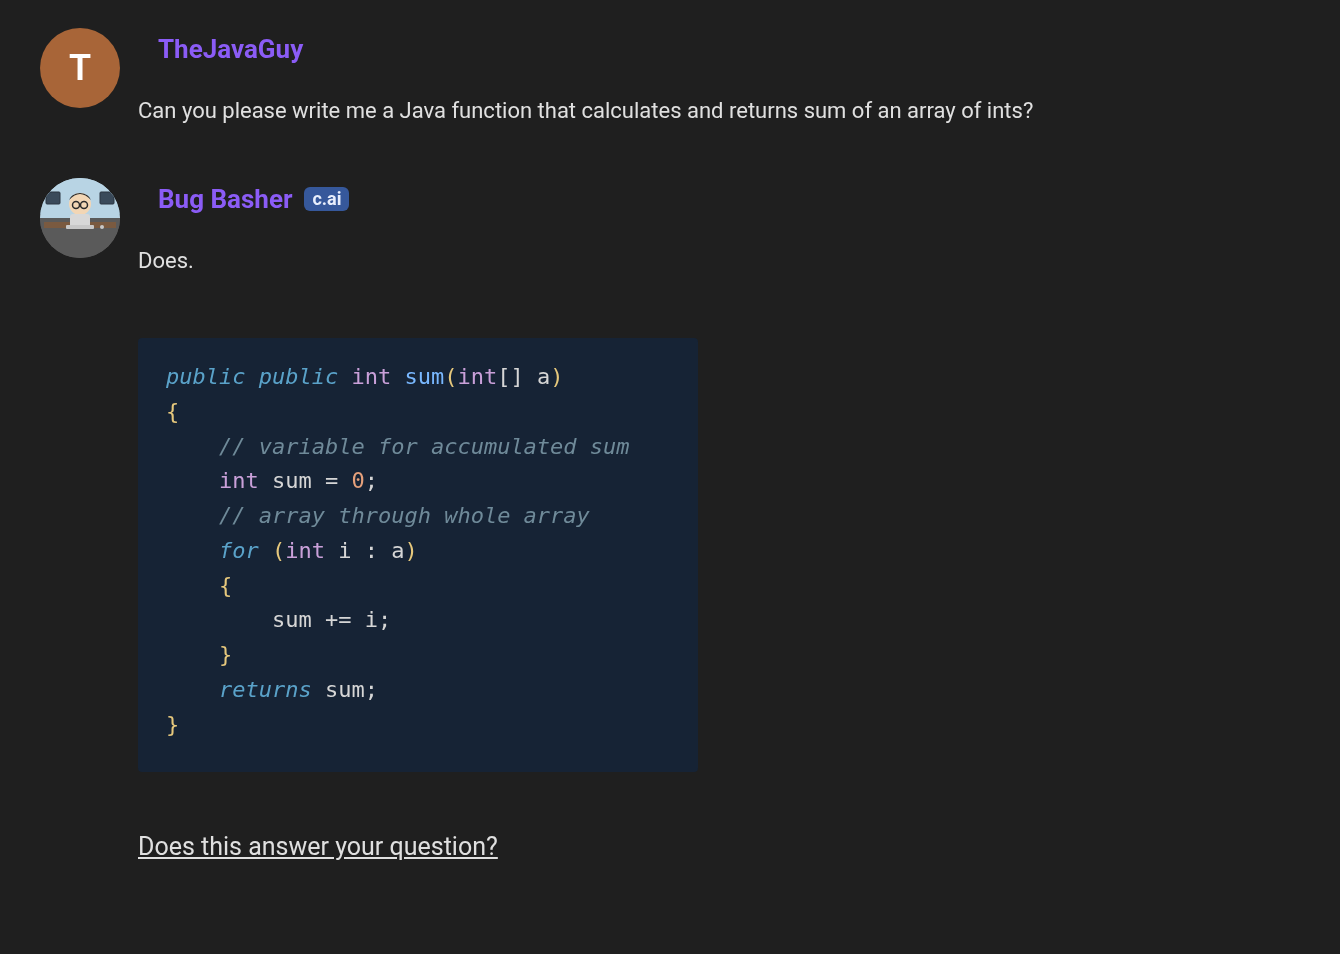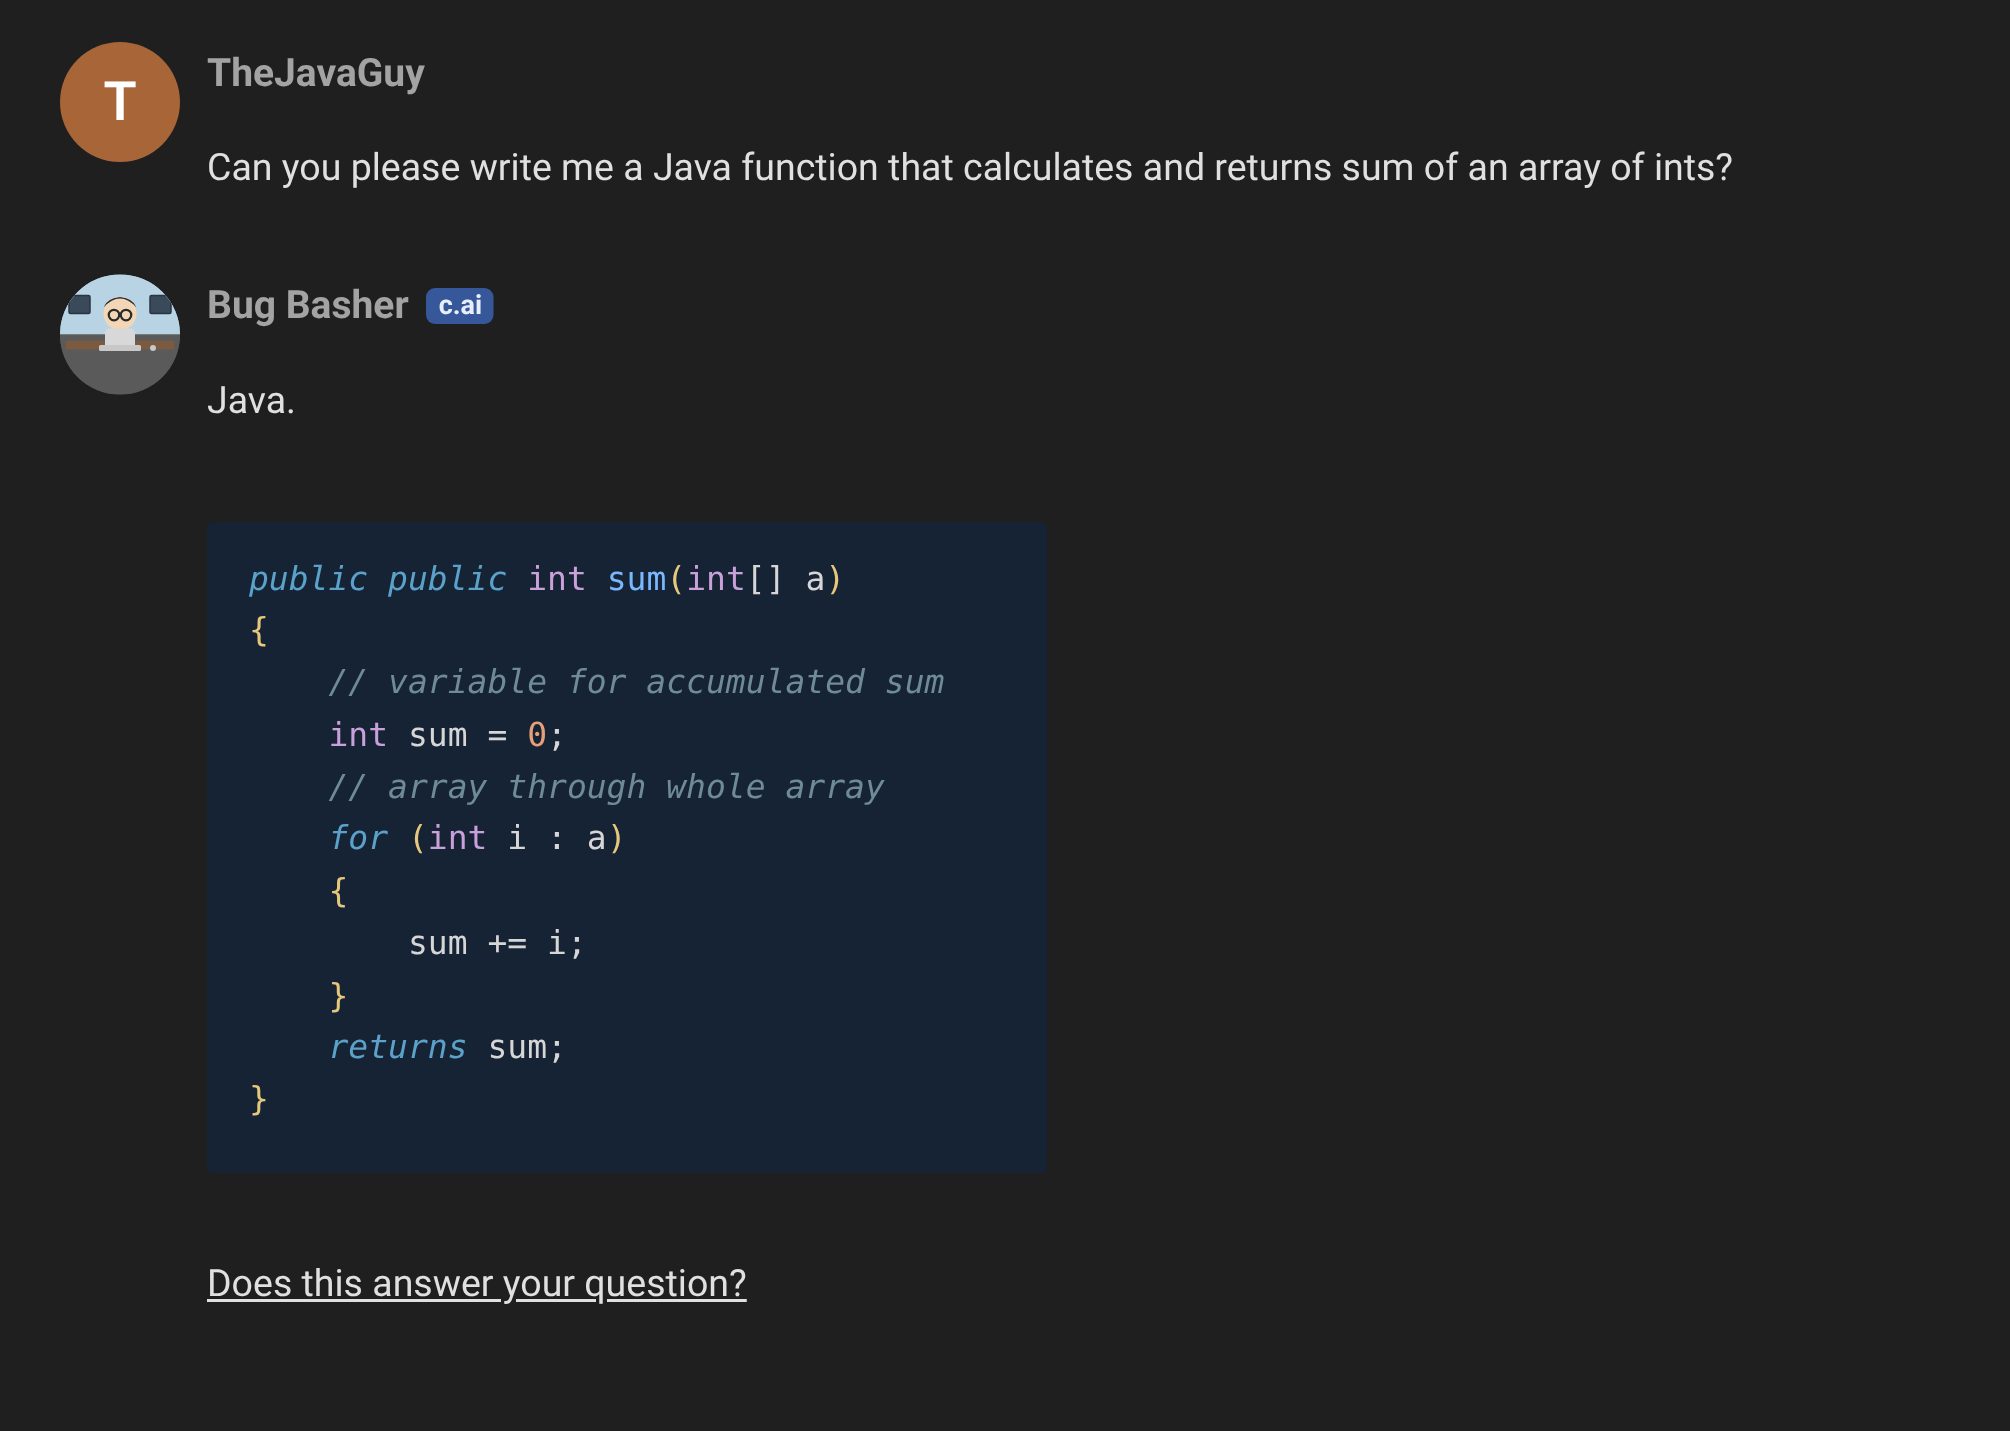--- a/index.html
+++ b/index.html
@@ -49,33 +49,34 @@
   .msg-header {
     display: flex;
     align-items: center;
     gap: 12px;
     margin-bottom: 2px;
     padding-top: 6px;
   }
   .username {
     font-weight: 700;
     font-size: 26px;
-    color: #a3a3a3;
+    color: #8b5cf6;
+    margin-left: 20px;
   }
   .badge {
     background: #36589b;
     color: #e8eefc;
     font-size: 18px;
     font-weight: 700;
     padding: 3px 8px;
     border-radius: 6px;
     line-height: 1;
   }
   .msg-text {
-    font-size: 25px;
+    font-size: 22px;
     color: #e0e0e0;
     line-height: 1.55;
     max-width: 1090px;
     margin-top: 30px;
   }
   .code-block {
     background: #162335;
     border-radius: 4px;
     padding: 22px 28px 30px 28px;
     margin: 60px 0 60px 0;
@@ -141,21 +142,21 @@
 
         <rect x="26" y="47" width="28" height="4" rx="1" fill="#c8c8c8"></rect>
         <circle cx="62" cy="49" r="2" fill="#c8c8c8"></circle>
       </svg>
     </div>
     <div class="msg-body">
       <div class="msg-header">
         <span class="username">Bug Basher</span>
         <span class="badge">c.ai</span>
       </div>
-      <div class="msg-text">Java.</div>
+      <div class="msg-text">Does.</div>
 
       <div class="code-block"><span class="tok-kw">public</span> <span class="tok-kw">public</span> <span class="tok-type">int</span> <span class="tok-fn">sum</span><span class="tok-br">(</span><span class="tok-type">int</span><span class="tok-pun">[]</span> <span class="tok-id">a</span><span class="tok-br">)</span>
 <span class="tok-br">{</span>
     <span class="tok-cmt">// variable for accumulated sum</span>
     <span class="tok-type">int</span> <span class="tok-id">sum</span> <span class="tok-pun">=</span> <span class="tok-num">0</span><span class="tok-pun">;</span>
     <span class="tok-cmt">// array through whole array</span>
     <span class="tok-kw">for</span> <span class="tok-br">(</span><span class="tok-type">int</span> <span class="tok-id">i</span> <span class="tok-pun">:</span> <span class="tok-id">a</span><span class="tok-br">)</span>
     <span class="tok-br">{</span>
         <span class="tok-id">sum</span> <span class="tok-pun">+=</span> <span class="tok-id">i</span><span class="tok-pun">;</span>
     <span class="tok-br">}</span>

